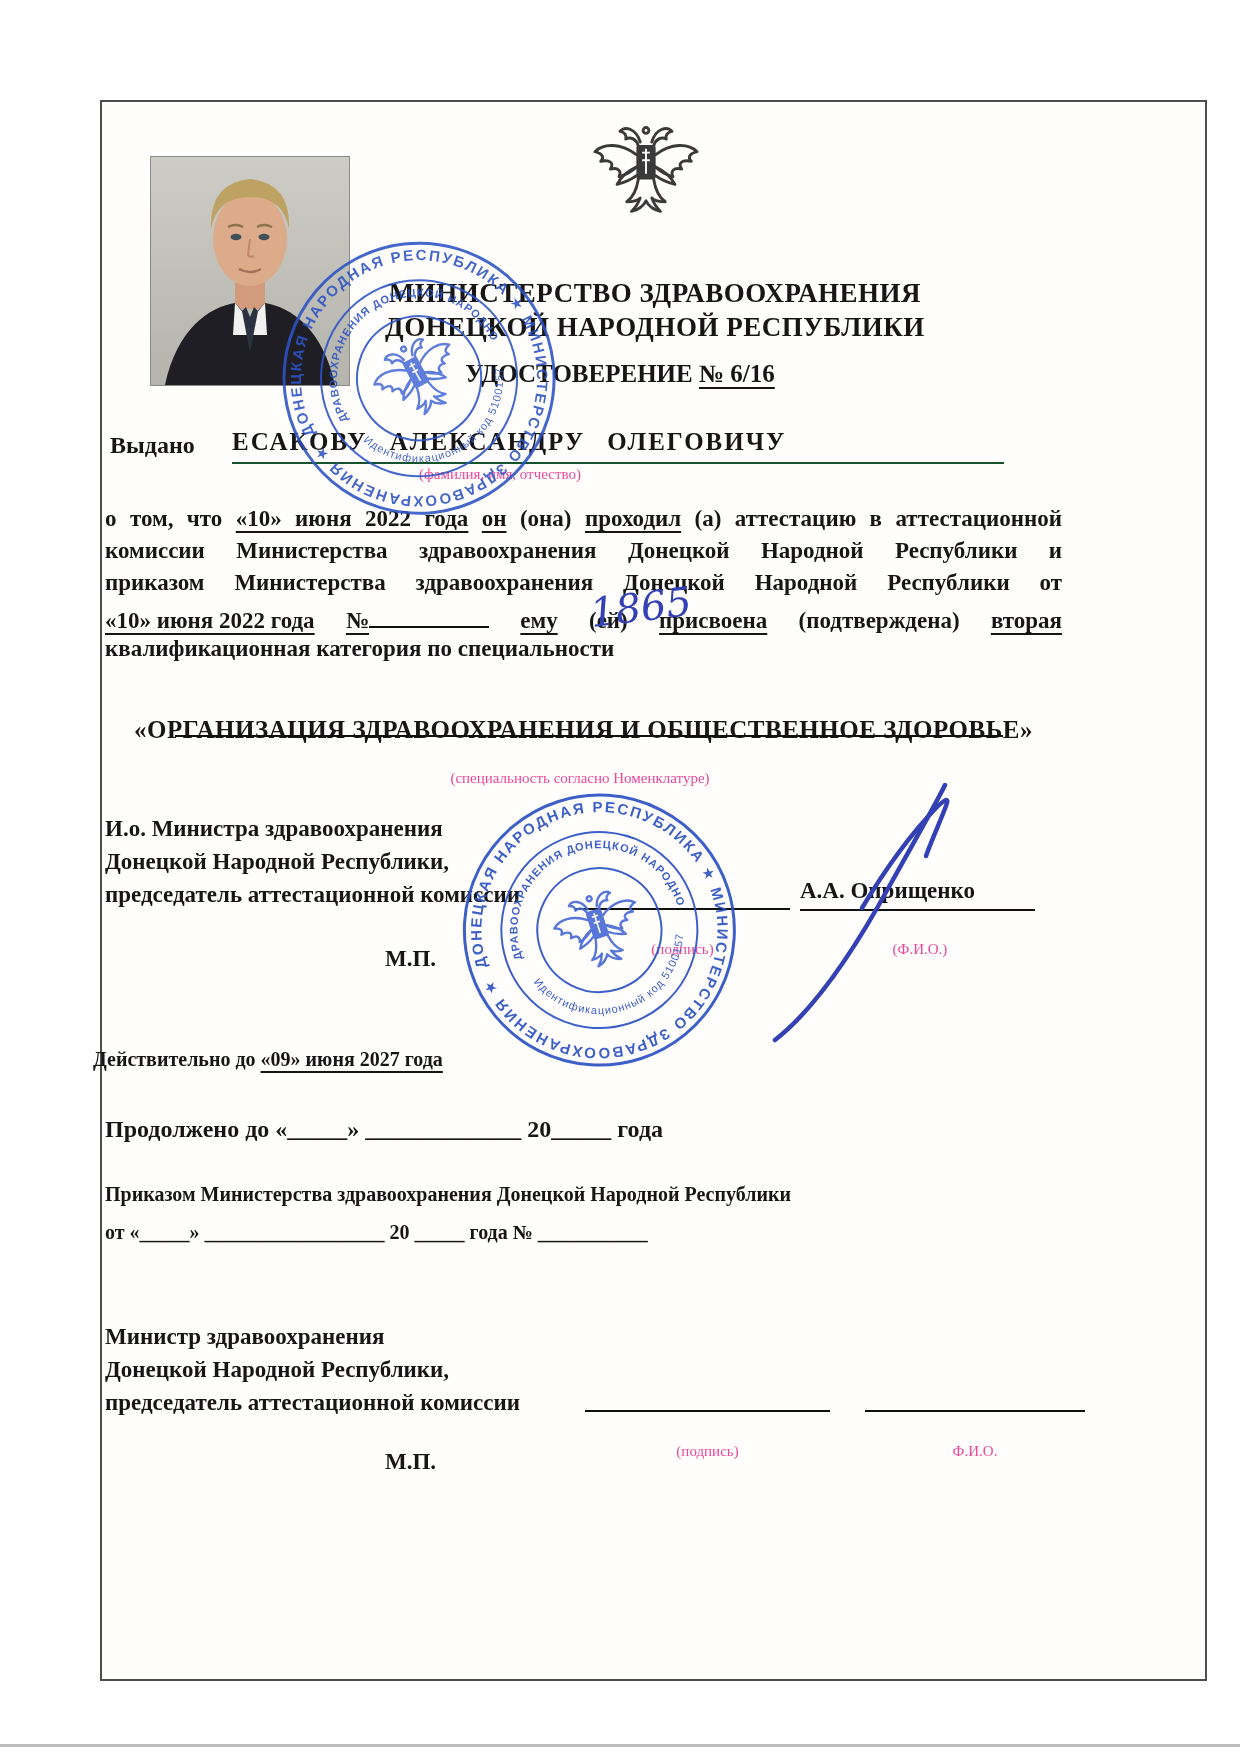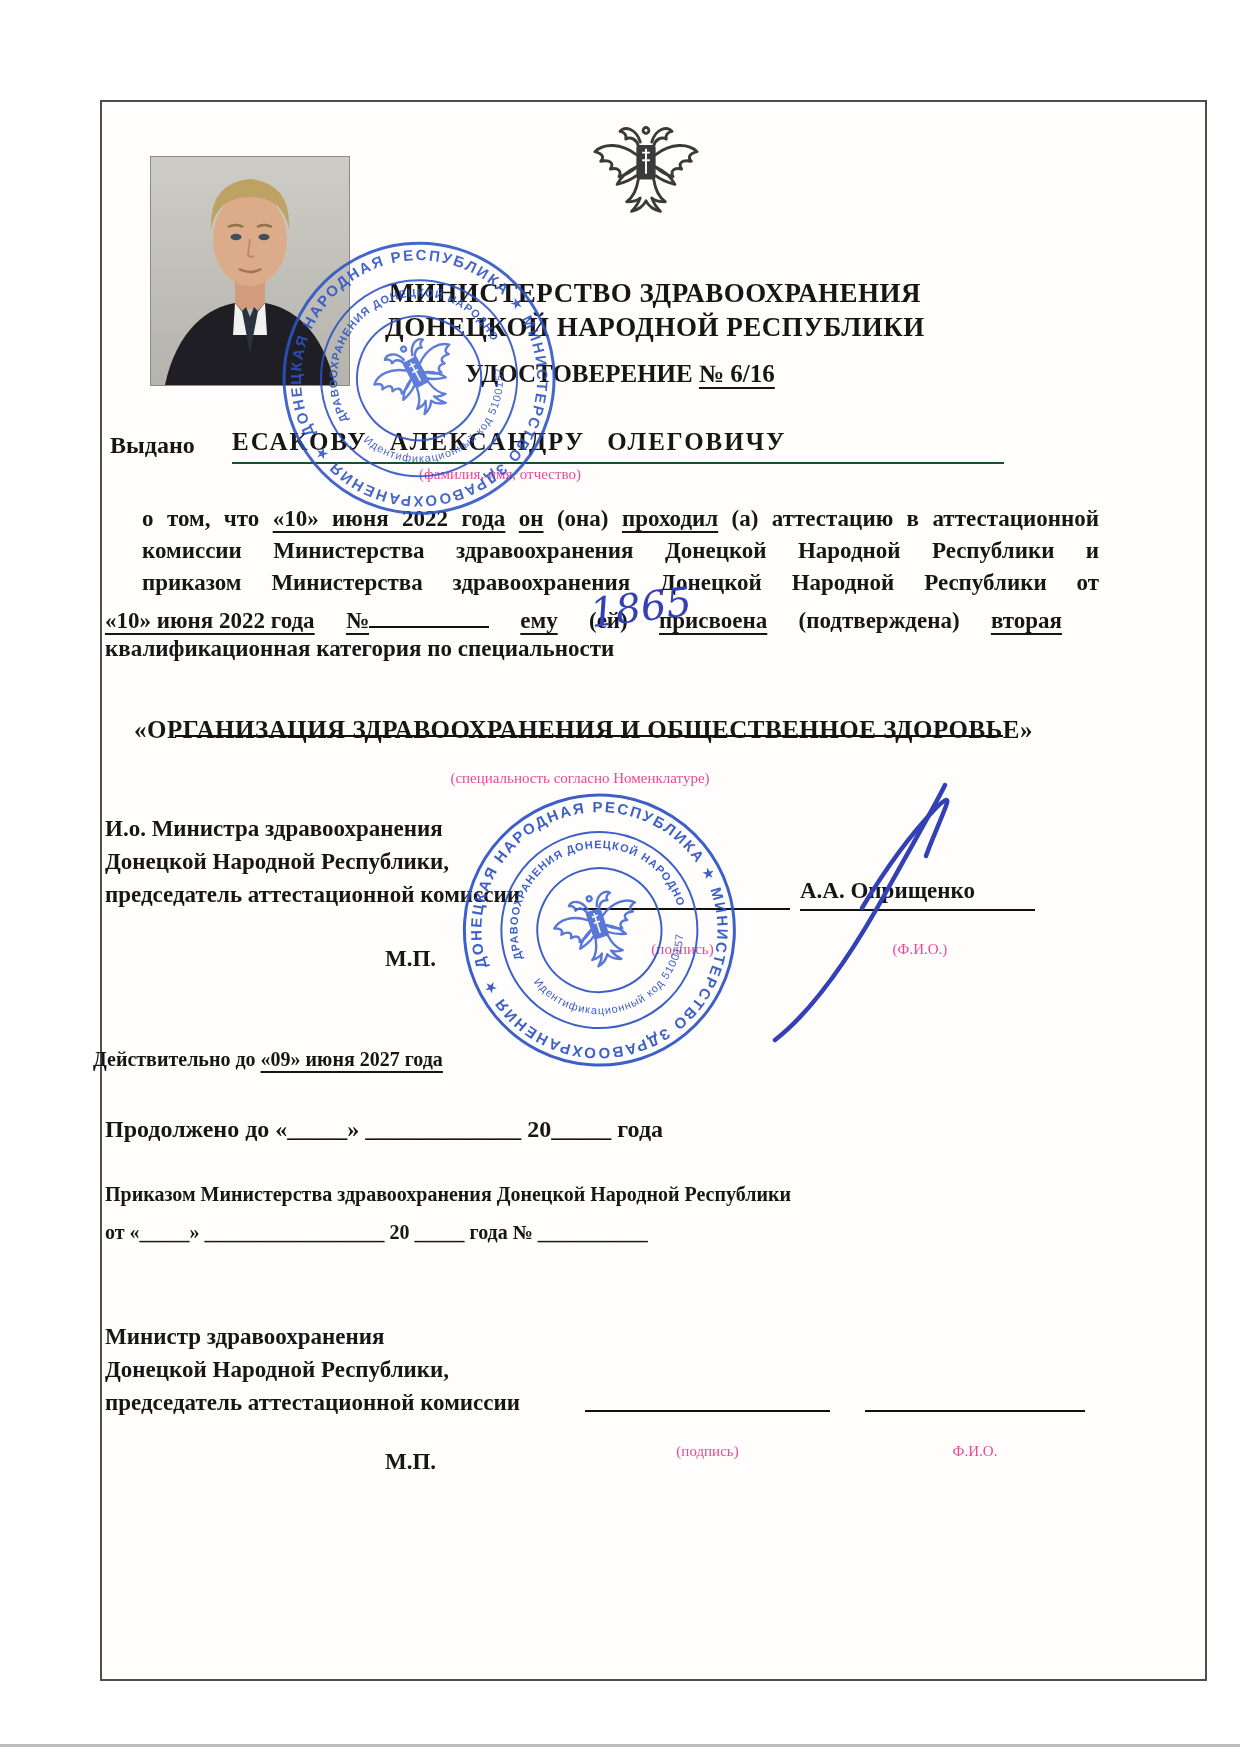--- a/index.html
+++ b/index.html
@@ -7,21 +7,21 @@
           font-family:"Liberation Serif","DejaVu Serif",serif;color:#161616;}
   .page{position:absolute;left:100px;top:100px;width:1103px;height:1577px;
         border:2px solid #4e4e4e;background:#fffefd;}
   .abs{position:absolute;}
   .b{font-weight:bold;}
   .u{text-decoration:underline;text-underline-offset:5px;text-decoration-thickness:2px;}
   .center{text-align:center;margin-top:28px;}
   .cap{font-size:15px;color:#ec4899;font-weight:normal;}
   .line23{font-size:23px;line-height:33px;}
   .jline{position:absolute;left:105px;width:957px;font-size:23px;font-weight:bold;
-         text-align:justify;text-align-last:justify;white-space:normal;margin-left:37px;}
+         text-align:justify;text-align-last:justify;white-space:normal;}
   .flexline{position:absolute;left:105px;width:957px;display:flex;justify-content:space-between;
             font-size:23px;font-weight:bold;align-items:flex-end;}
   .blank{display:inline-block;width:120px;border-bottom:2px solid #111;height:24px;vertical-align:baseline;}
   .sigline{border-bottom:2px solid #111;display:inline-block;}
   .handwrite{font-style:italic;color:#3441b4;font-family:"DejaVu Serif",serif;}
   .stamp{position:absolute;opacity:.88;pointer-events:none;}
   .graybar{position:absolute;left:0;width:1240px;height:3px;background:#bdbdbd;}
   .photo-frame{position:absolute;left:150px;top:156px;width:200px;height:230px;
                border:1px solid #8a8a86;box-sizing:border-box;}
   svg text{font-family:"Liberation Sans","DejaVu Sans",sans-serif;}

